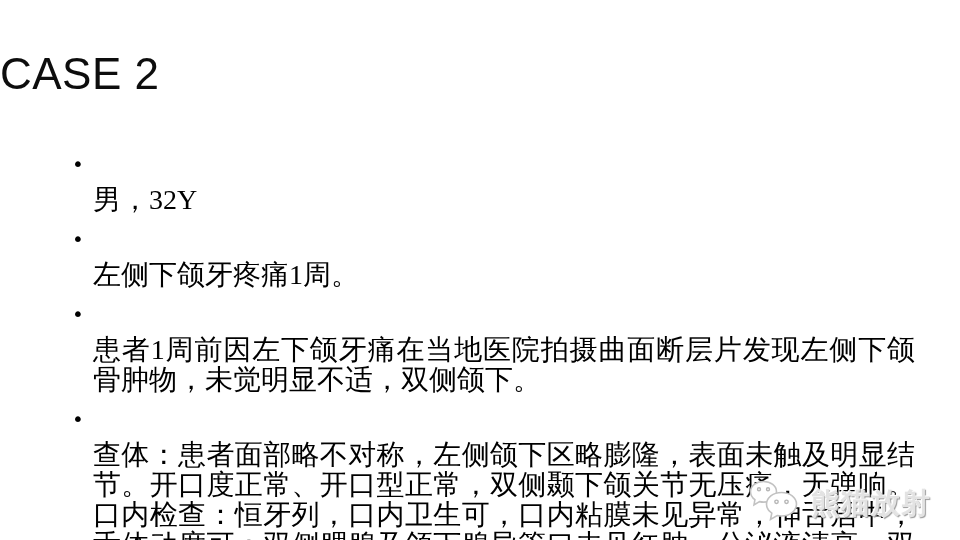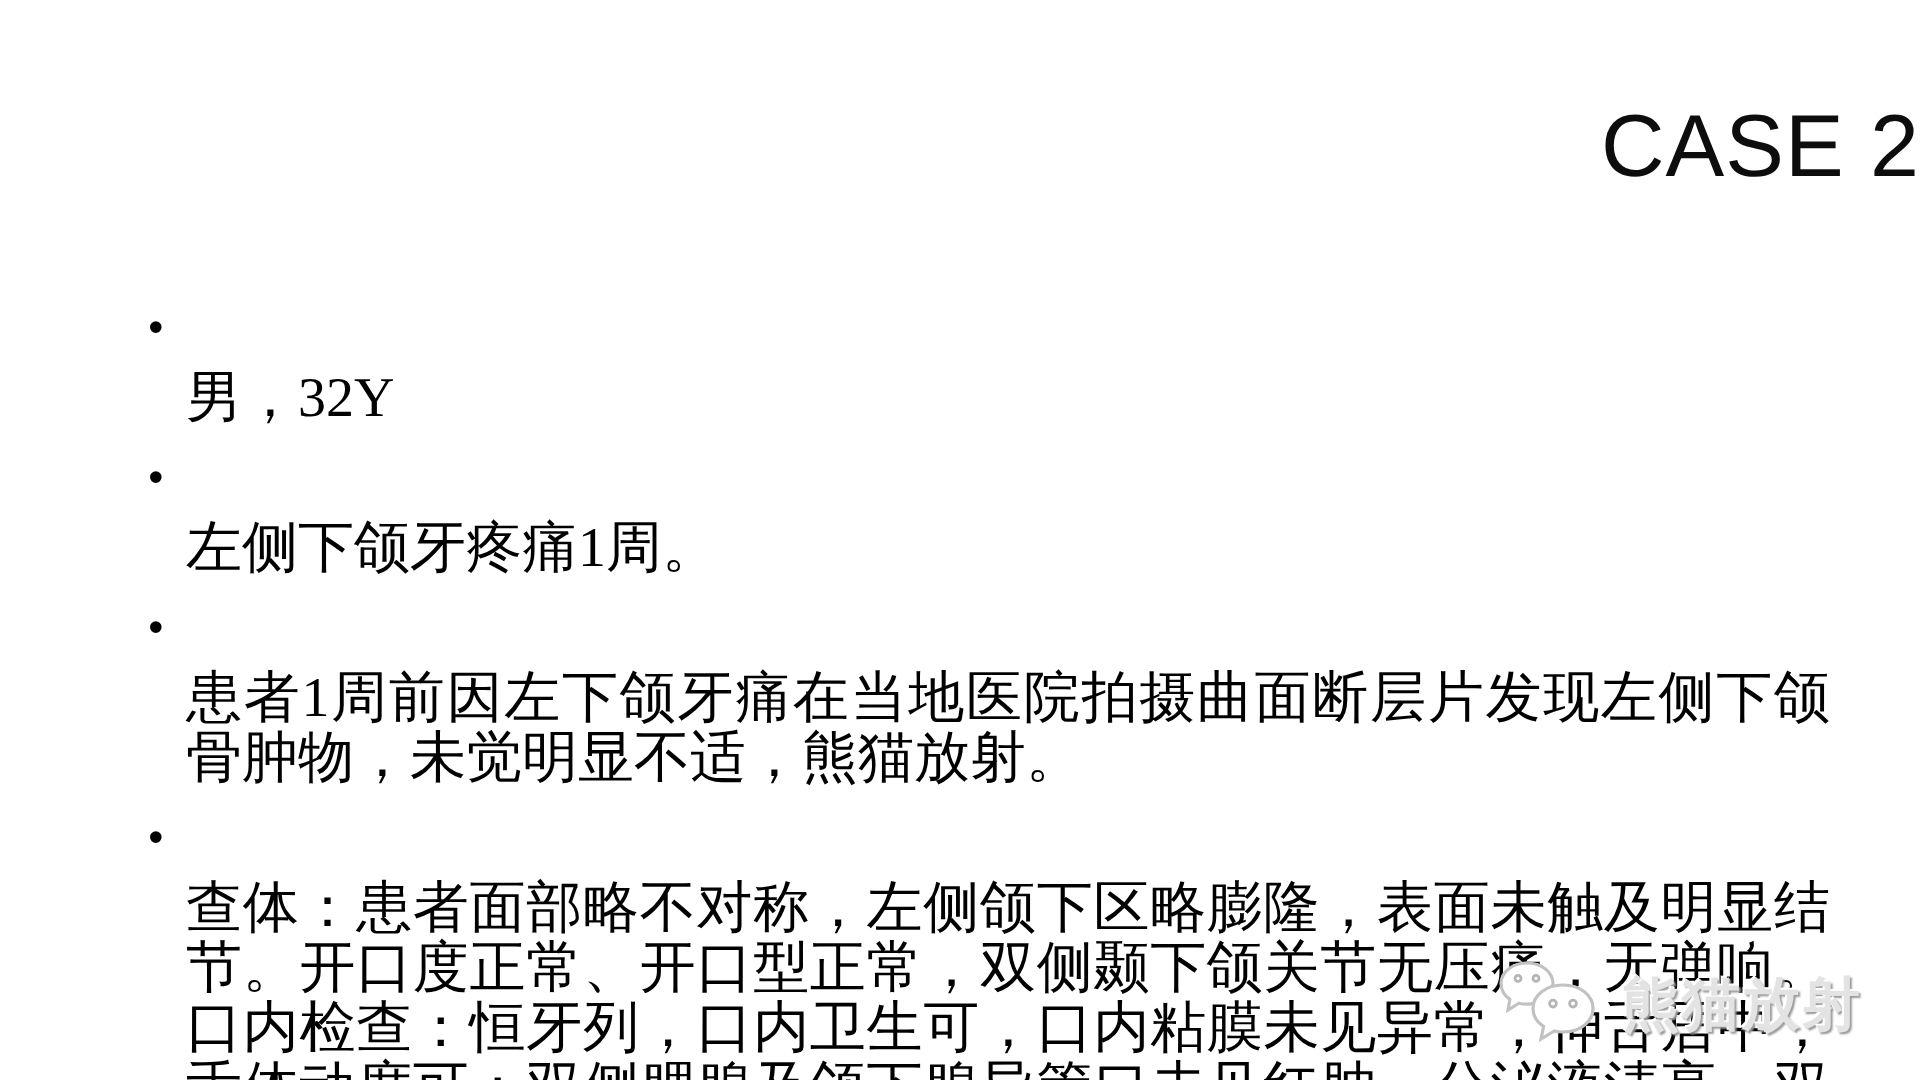--- a/index.html
+++ b/index.html
@@ -13,21 +13,21 @@
     height: 540px;
     background: #ffffff;
     overflow: hidden;
     font-family: "Liberation Serif", "DejaVu Serif", serif;
   }
   .title {
     position: absolute;
     top: 50px;
     left: 0;
     width: 100%;
-    text-align: right;
+    text-align: left;
     font-family: "Liberation Sans", "DejaVu Sans", sans-serif;
     font-weight: 400;
     font-size: 44px;
     line-height: 48px;
     color: #0d0d0d;
     letter-spacing: 0.5px;
   }
   .content {
     position: absolute;
     left: 72px;
@@ -94,21 +94,21 @@
       <span class="text">男，32Y</span>
     </div>
 
     <div class="bullet">
       <span class="marker">•</span>
       <span class="text">左侧下颌牙疼痛1周。</span>
     </div>
 
     <div class="bullet">
       <span class="marker">•</span>
-      <span class="text">患者1周前因左下颌牙痛在当地医院拍摄曲面断层片发现左侧下颌骨肿物，未觉明显不适，熊猫放射。</span>
+      <span class="text">患者1周前因左下颌牙痛在当地医院拍摄曲面断层片发现左侧下颌骨肿物，未觉明显不适，双侧颌下。</span>
     </div>
 
     <div class="bullet">
       <span class="marker">•</span>
       <span class="text">查体：患者面部略不对称，左侧颌下区略膨隆，表面未触及明显结节。开口度正常、开口型正常，双侧颞下颌关节无压痛，无弹响。口内检查：恒牙列，口内卫生可，口内粘膜未见异常，伸舌居中，舌体动度可；双侧腮腺及颌下腺导管口未见红肿，分泌液清亮。双侧颌下、颏下及颈部未触及明显肿大淋巴结。</span>
     </div>
 
   </div>
 
   <div class="watermark">

